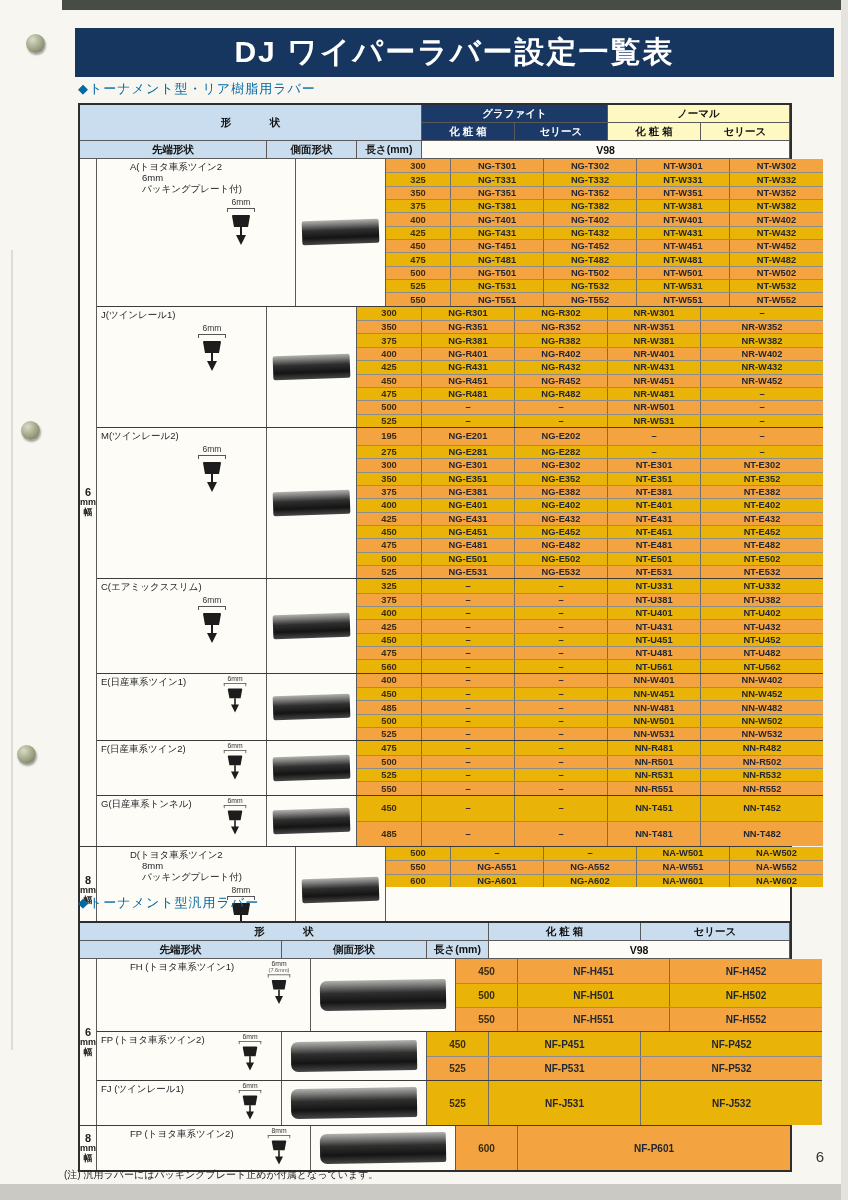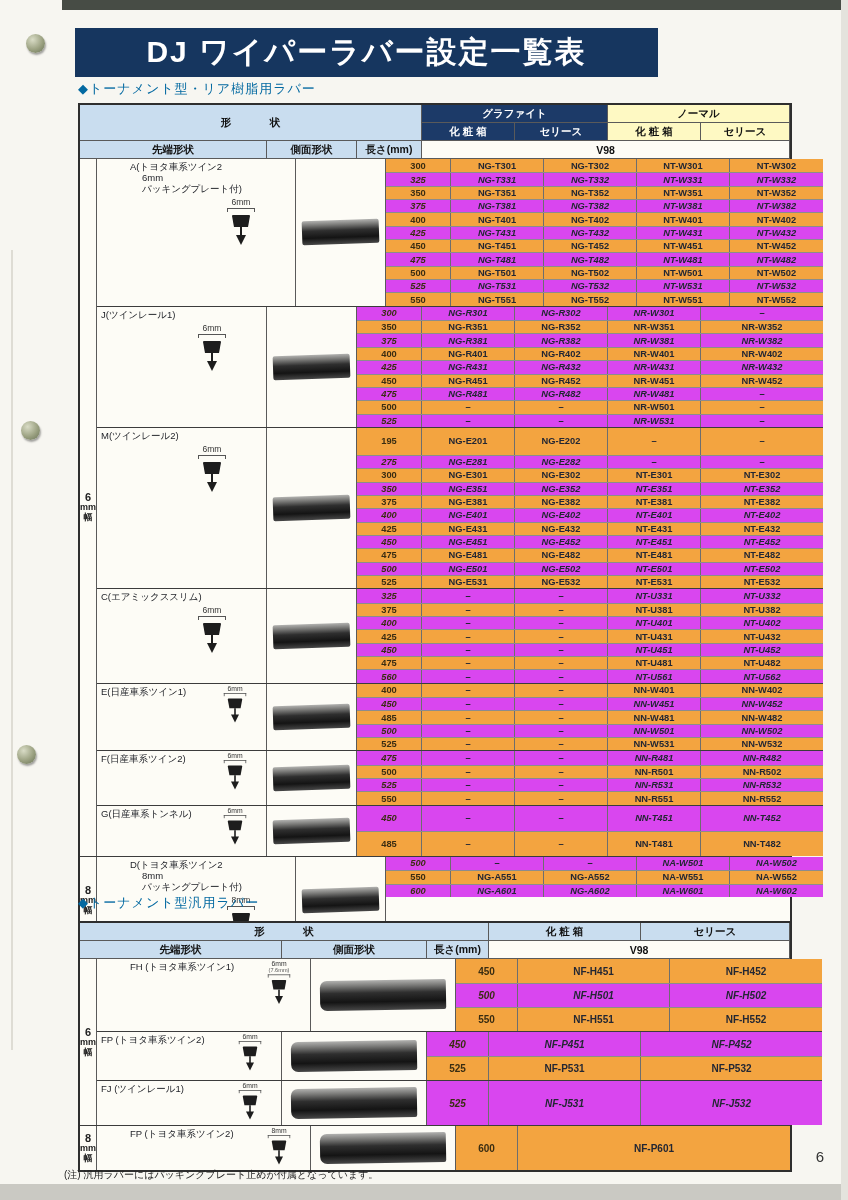--- a/index.html
+++ b/index.html
@@ -7,21 +7,21 @@
        font-family:"Liberation Sans","DejaVu Sans",sans-serif;overflow:hidden;}
   .band-top{position:absolute;left:62px;top:0;width:786px;height:10px;background:#474c45;}
   .band-bottom{position:absolute;left:0;top:1184px;width:848px;height:16px;background:#cac9c3;}
   .edge-right{position:absolute;right:0;top:0;width:7px;height:1200px;background:#e4e3dd;}
   .edge-left{position:absolute;left:11px;top:250px;width:2px;height:800px;background:#dedcd4;}
   .hole{position:absolute;width:19px;height:19px;border-radius:50%;
         background:radial-gradient(circle at 35% 30%,#d9dcc6,#9ba181 55%,#667055);
         box-shadow:1px 2px 2px rgba(0,0,0,.35);}
   .hole1{left:26px;top:34px;} .hole2{left:21px;top:421px;} .hole3{left:17px;top:745px;}
 
-  .title-bar{position:absolute;left:75px;top:28px;width:583px;height:49px;background:#16365f;
+  .title-bar{position:absolute;left:75px;top:28px;width:759px;height:49px;background:#16365f;
              display:flex;align-items:center;justify-content:center;}
   .title-bar span{color:#fff;font-size:30px;font-weight:bold;letter-spacing:2px;}
 
   .sec-heading{position:absolute;left:78px;font-size:13px;font-weight:normal;color:#0369a1;letter-spacing:1px;}
   .h1{top:80px;} .h2{top:894px;}
 
   .ptable{position:absolute;left:78px;width:714px;border:2px solid #2e2e2e;box-sizing:border-box;background:#fdfcf6;}
   #table-rear{top:103px;} #table-general{top:921px;}
 
   
@@ -61,21 +61,21 @@
   .dim-sub{font-size:7px;color:#555;line-height:8px;}
   .bracket{width:26px;height:3px;border-top:1px solid #555;border-left:1px solid #555;border-right:1px solid #555;margin:1px 0 2px 0;}
   .side{display:flex;align-items:center;justify-content:center;}
   .rubber-strip{width:86%;height:24px;border-radius:2px;transform:rotate(-2deg);
       background:linear-gradient(180deg,#b2b2b0 0%,#7c7c7a 18%,#2f2f2f 42%,#141414 72%,#474747 100%);}
   .t2 .rubber-strip{width:126px;height:30px;border-radius:7px 2px 2px 7px;transform:rotate(-1deg);}
   .t-rows{flex:1;display:flex;flex-direction:column;}
   .t-row{display:flex;box-sizing:border-box;border-top:1px solid #8c8c8c;}
   .t-row:first-child{border-top:none;}
   .t-row.orange{background:#f3a440;}
-  .t-row.cream{background:#d946ef;font-style:italic;}
+  .t-row.cream{background:#eab308;}
   .tc{box-sizing:border-box;display:flex;align-items:center;justify-content:center;
       font-size:9.3px;font-weight:bold;color:#232733;border-right:1px solid #6e6e6e;}
   .tc:last-child{border-right:none;}
   .t1 .tc.len{width:65px;color:#3a2d12;}
   .t1 .tc{width:93px;} .t1 .tc:last-child{flex:1;}
   .t2 .tc.len{width:62px;color:#3a2d12;}
   .t2 .tc{width:152px;font-size:10px;} .t2 .tc:last-child{flex:1;}
 
   .footnote{position:absolute;left:64px;top:1168px;font-size:10px;color:#222;}
   .page-num{position:absolute;right:24px;top:1148px;font-size:15px;color:#333;}
@@ -317,21 +317,21 @@
                   <path d="M7 1 h16 q1 0 1 1 l-2 11 h-14 l-2 -11 q0 -1 1 -1 z" fill="#1d1d1d"></path>
                   <rect x="14" y="13" width="2" height="9" fill="#1d1d1d"></rect>
                   <path d="M10 21 l5 10 5 -10 z" fill="#1d1d1d"></path>
                 </svg>
               </div>
             </div>
             <div class="cell side">
               <div class="rubber-strip"></div>
             </div>
             <div class="t-rows">
-              <div class="t-row orange" style="height: 27px;">
+              <div class="t-row orange" style="height: 17px;">
                 <div class="tc len">195</div>
                 <div class="tc">NG-E201</div>
                 <div class="tc">NG-E202</div>
                 <div class="tc">–</div>
                 <div class="tc">–</div>
               </div>
               <div class="t-row cream" style="height: 13.35px;">
                 <div class="tc len">275</div>
                 <div class="tc">NG-E281</div>
                 <div class="tc">NG-E282</div>

